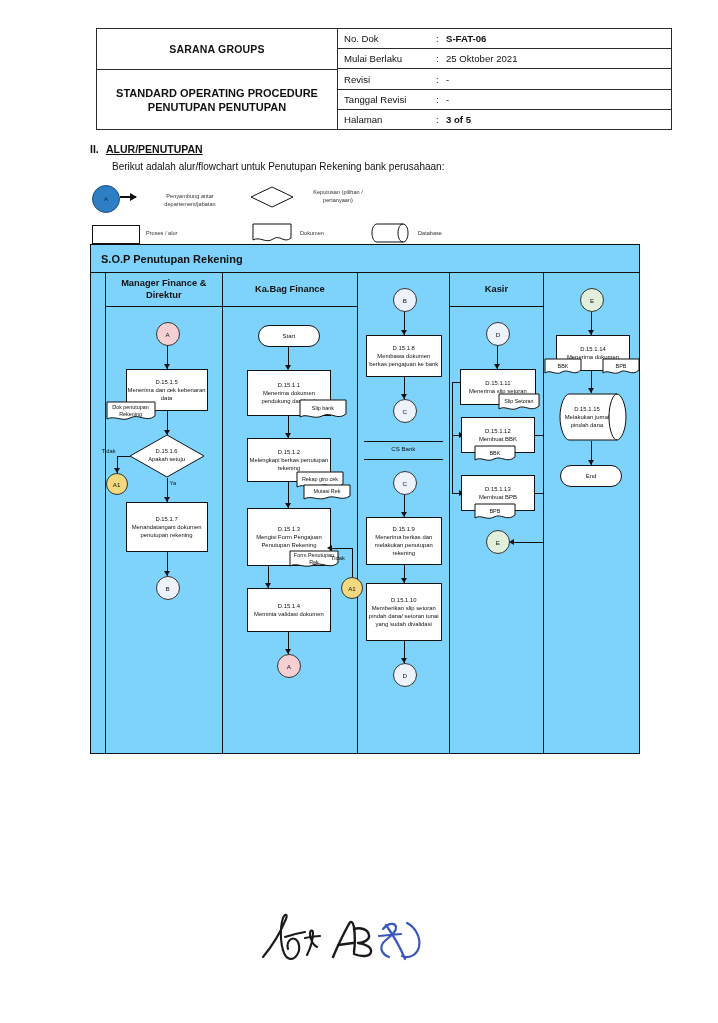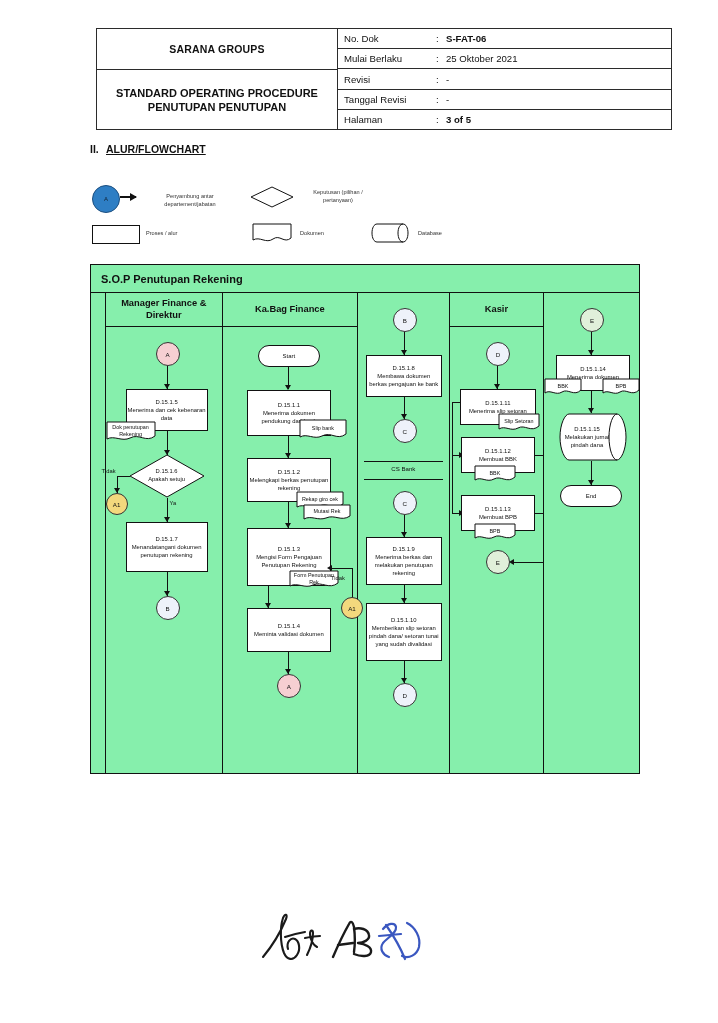--- a/index.html
+++ b/index.html
@@ -61,22 +61,22 @@
   }
   .lg-arrow{position:absolute;left:28px;top:11px;width:16px;height:2px;background:#111;}
   .lg-arrow:after{content:"";position:absolute;right:-1px;top:-3px;border-left:7px solid #111;border-top:4px solid transparent;border-bottom:4px solid transparent;}
   .lg-rect{width:46px;height:17px;border:1.1px solid #111;background:#fff;}
   .lg-diam{width:44px;height:22px;}
   .lg-doc{width:40px;height:20px;}
   .lg-db{width:40px;height:20px;}
 
   
   .fc{
-    position:absolute;left:90px;top:264px;width:548px;height:508px;
-    border:1.4px solid #111;background:#86efac;
+    position:absolute;left:90px;top:244px;width:548px;height:508px;
+    border:1.4px solid #111;background:#7dd3fc;
   }
   .fc-title{
     position:absolute;left:0;top:0;width:100%;height:28px;
     border-bottom:1.4px solid #111;
     display:flex;align-items:center;padding-left:10px;
     font-size:11px;font-weight:bold;box-sizing:border-box;
   }
   .fc-body{position:absolute;left:0;top:28px;right:0;bottom:0;display:flex;}
   .gutter{width:14px;border-right:1.2px solid #111;}
   .col{position:relative;border-right:1.2px solid #111;}
@@ -182,22 +182,23 @@
       </div>
       <div class="hdr-row">
         <span class="hdr-k">Halaman</span>
         <span class="hdr-c">:</span>
         <span class="hdr-v bold">3 of 5</span>
       </div>
     </div>
   </div>
 
   <div class="sec">
-    <span class="num">II.</span><span class="ttl">ALUR/FLOWCHART</span>
+    <span class="num">II.</span><span class="ttl">ALUR/PENUTUPAN</span>
   </div>
+  <div class="sec-sub">Berikut adalah alur/flowchart untuk Penutupan Rekening bank perusahaan:</div>
 
   <div class="legend">
 
     <div class="lg-item" style="left:0;top:0;">
       <div class="lg-circ">
         <span>A</span>
       </div>
       <div class="lg-arrow"></div>
     </div>
     <div class="lg-txt" style="left:54px;top:8px;width:88px;">Penyambung antar departement/jabatan</div>

